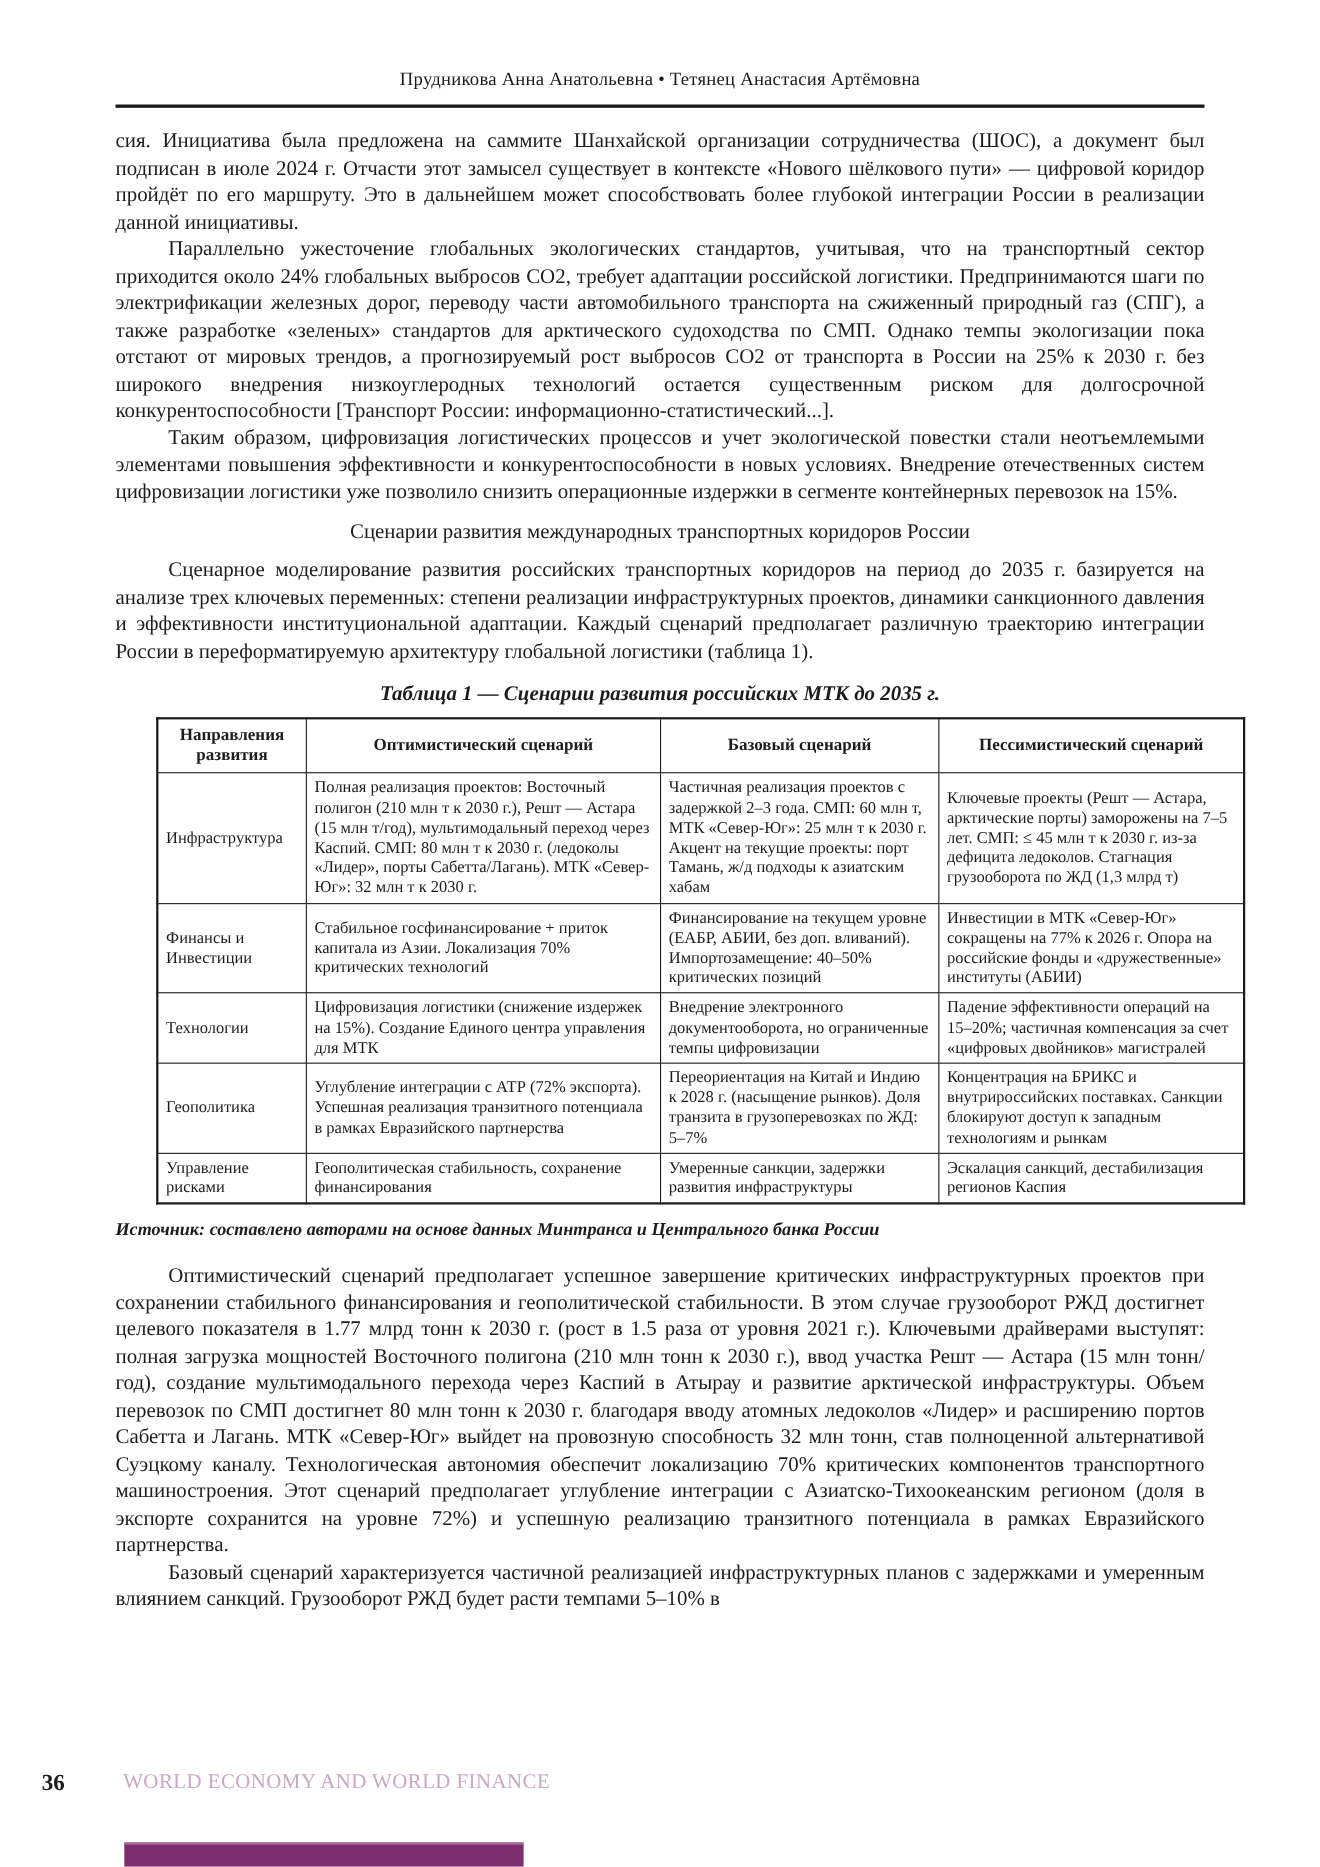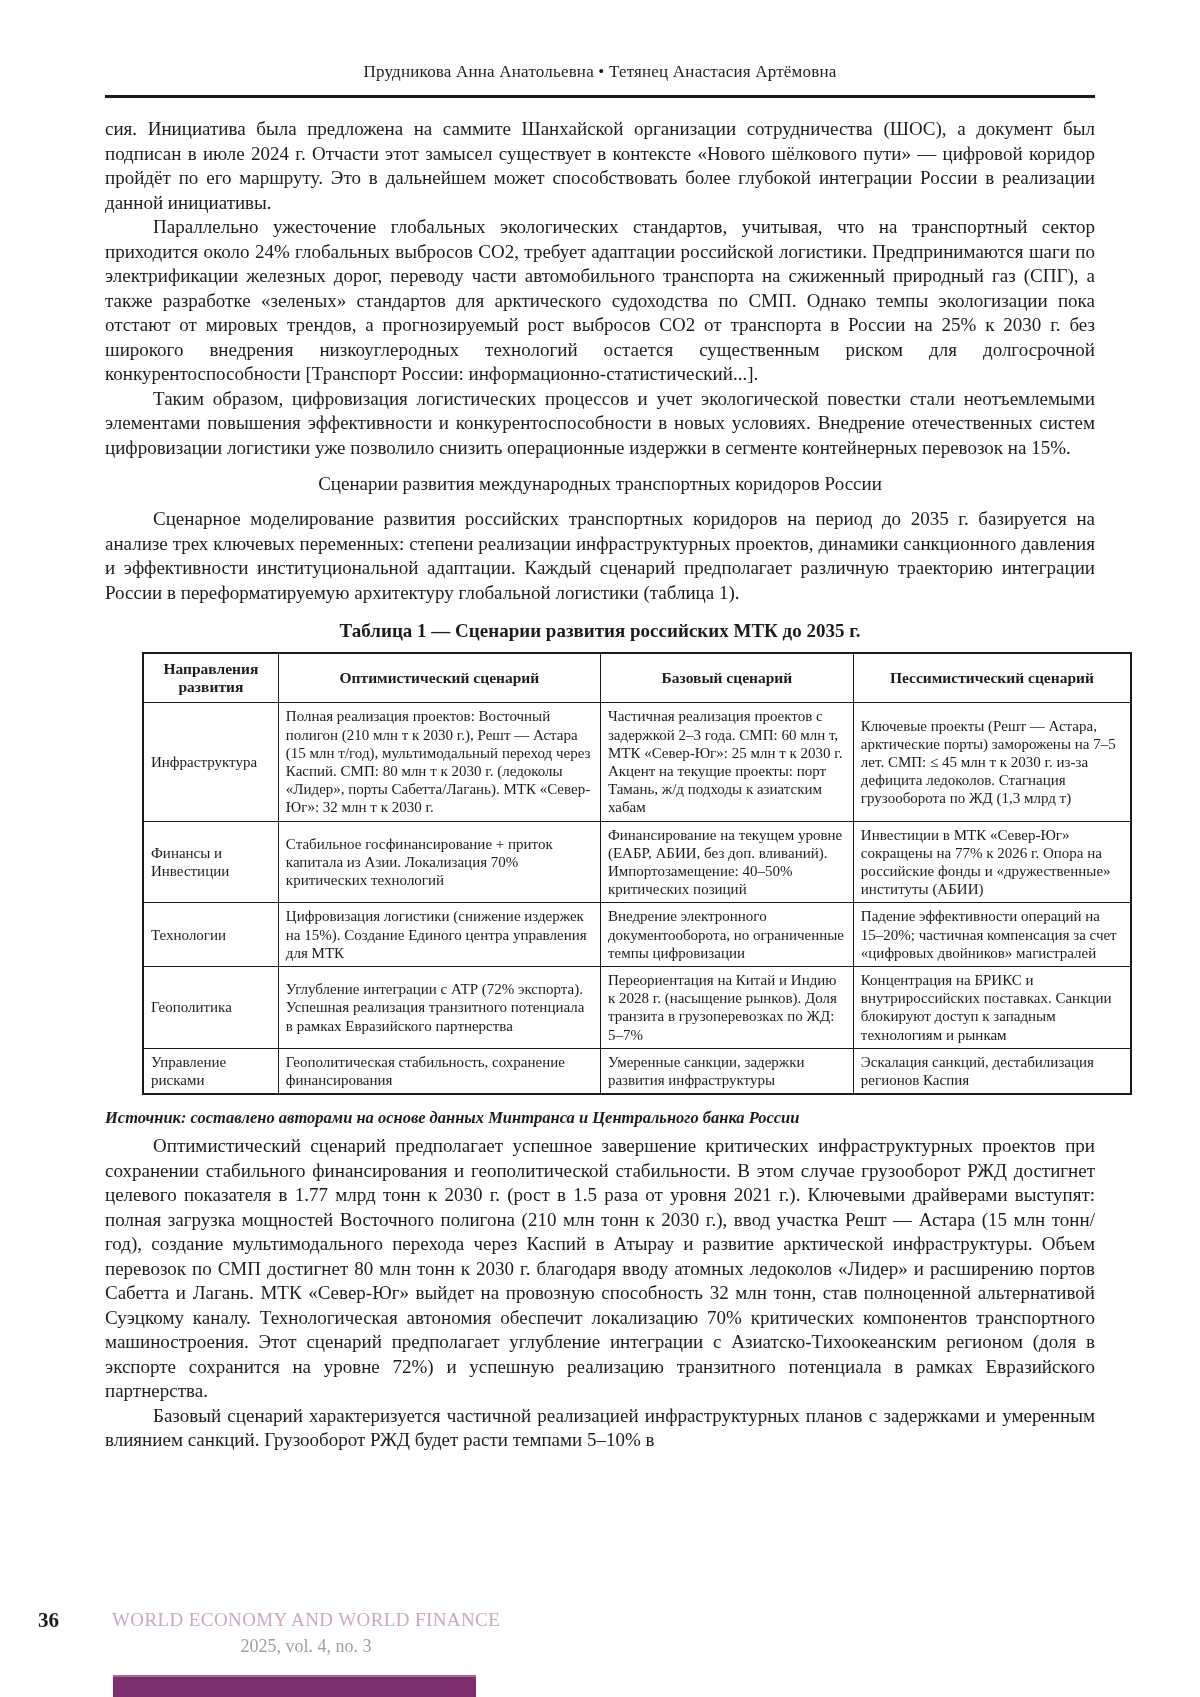--- a/index.html
+++ b/index.html
@@ -18,35 +18,36 @@
     margin:0;text-align:justify;font-size:19px;line-height:24.5px;
   }
   .indent{text-indent:48px;}
   .section-heading{
     text-align:center;font-weight:normal;font-size:19px;line-height:25px;
     margin:11px 0 11px 0;
   }
   .table-title{
     text-align:center;font-weight:bold;font-size:19px;line-height:25px;
     margin:13px 0 9px 0;
+    font-style:italic;
   }
   table.scenarios{
     width:100%;border-collapse:collapse;border:2.5px solid #1a1a1a;
     font-size:15px;line-height:18.2px;margin-left:37px;
   }
   table.scenarios th,table.scenarios td{
     border:1.6px solid #1a1a1a;padding:4px 7px;vertical-align:middle;
     text-align:left;
   }
   table.scenarios th{
     text-align:center;font-weight:bold;font-size:15.5px;padding:6px 4px;
   }
   .source-note{
     font-weight:bold;font-style:italic;font-size:16.5px;line-height:21px;
-    margin:12px 0 6px 0;
+    margin:12px 0 20px 0;
   }
   .page-number{
     position:absolute;left:38px;top:1608px;font-weight:bold;font-size:21px;
   }
   .footer{
     position:absolute;left:112px;top:1607px;text-align:center;
   }
   .footer-journal{
     font-size:19px;letter-spacing:.4px;color:#c9a8c2;line-height:26px;
   }
@@ -130,17 +131,16 @@
 
     <p class="body-par indent">Оптимистический сценарий предполагает успешное завершение критических инфраструктурных проектов при сохранении стабильного финансирования и геополитической стабильности. В этом случае грузооборот РЖД достигнет целевого показателя в 1.77 млрд тонн к 2030 г. (рост в 1.5 раза от уровня 2021 г.). Ключевыми драйверами выступят: полная загрузка мощностей Восточного полигона (210 млн тонн к 2030 г.), ввод участка Решт — Астара (15 млн тонн/год), создание мультимодального перехода через Каспий в Атырау и развитие арктической инфраструктуры. Объем перевозок по СМП достигнет 80 млн тонн к 2030 г. благодаря вводу атомных ледоколов «Лидер» и расширению портов Сабетта и Лагань. МТК «Север-Юг» выйдет на провозную способность 32 млн тонн, став полноценной альтернативой Суэцкому каналу. Технологическая автономия обеспечит локализацию 70% критических компонентов транспортного машиностроения. Этот сценарий предполагает углубление интеграции с Азиатско-Тихоокеанским регионом (доля в экспорте сохранится на уровне 72%) и успешную реализацию транзитного потенциала в рамках Евразийского партнерства.</p>
     <p class="body-par indent">Базовый сценарий характеризуется частичной реализацией инфраструктурных планов с задержками и умеренным влиянием санкций. Грузооборот РЖД будет расти темпами 5–10% в</p>
 
   </div>
 
   <div class="page-number">36</div>
 
   <div class="footer">
     <div class="footer-journal">WORLD ECONOMY AND WORLD FINANCE</div>
-    <div class="footer-issue">2025, vol. 4, no. 3</div>
   </div>
 
   <div class="accent-bar"></div>
 </div>
 
 </body></html>

